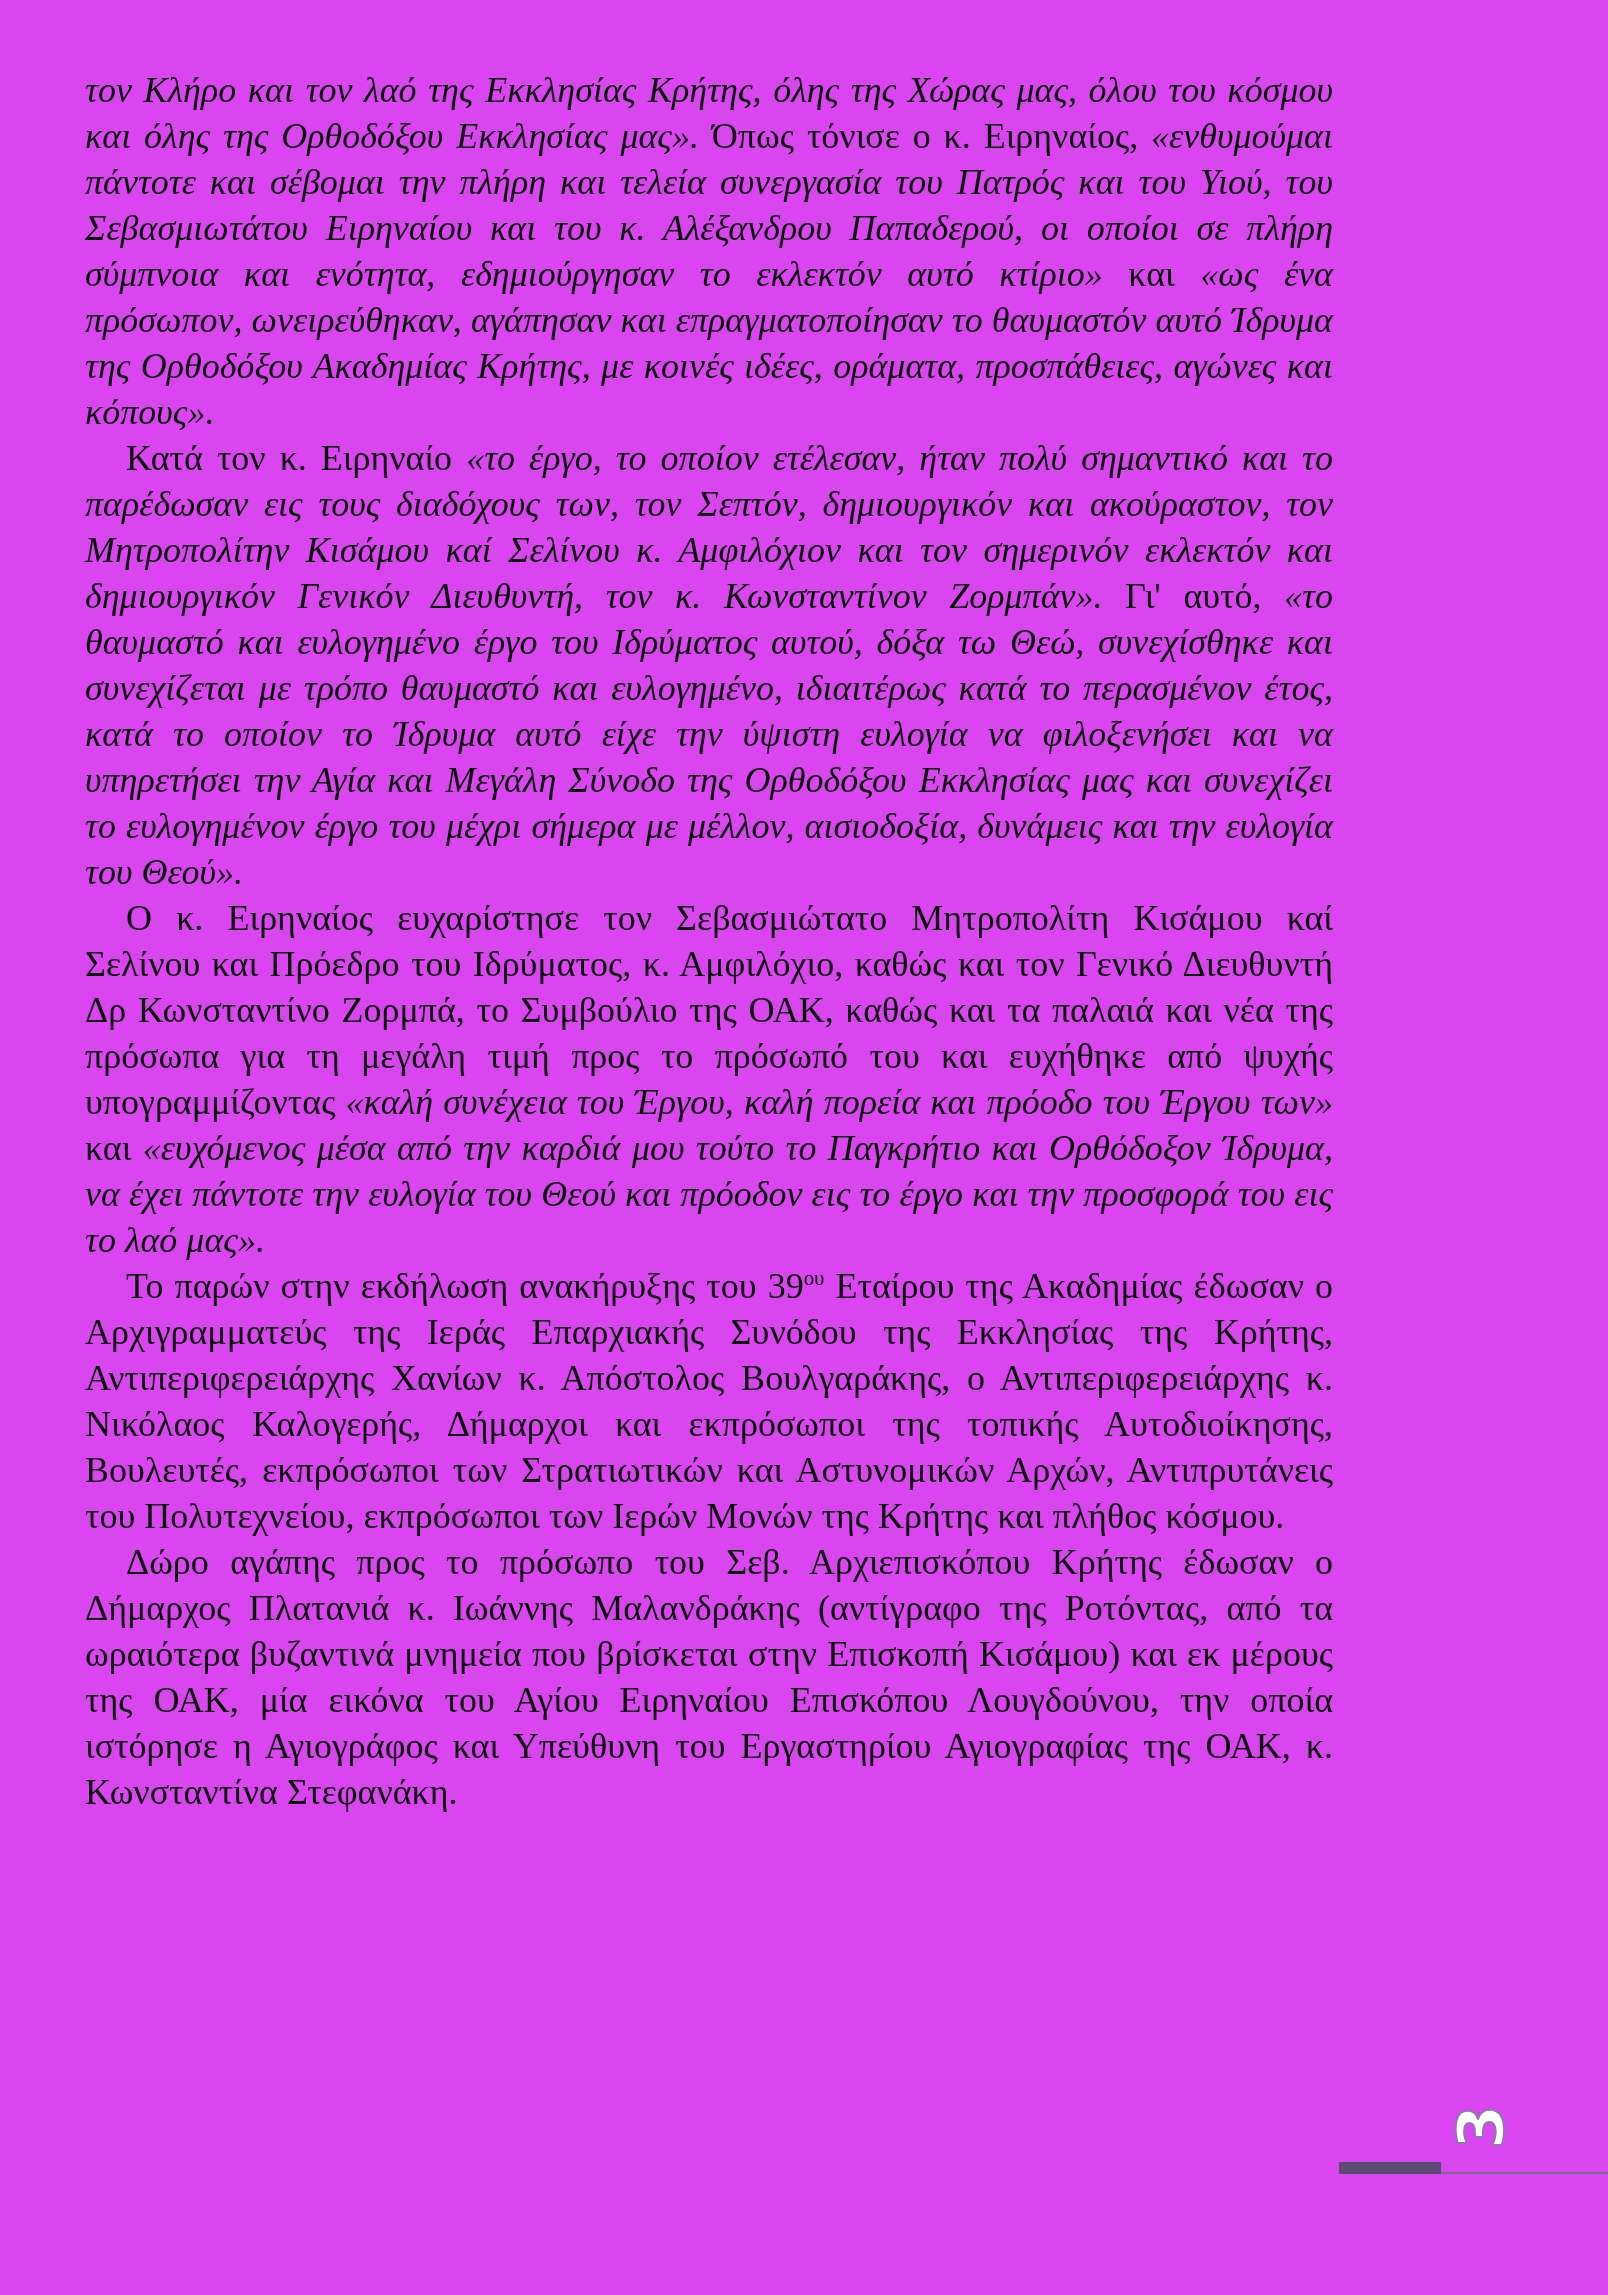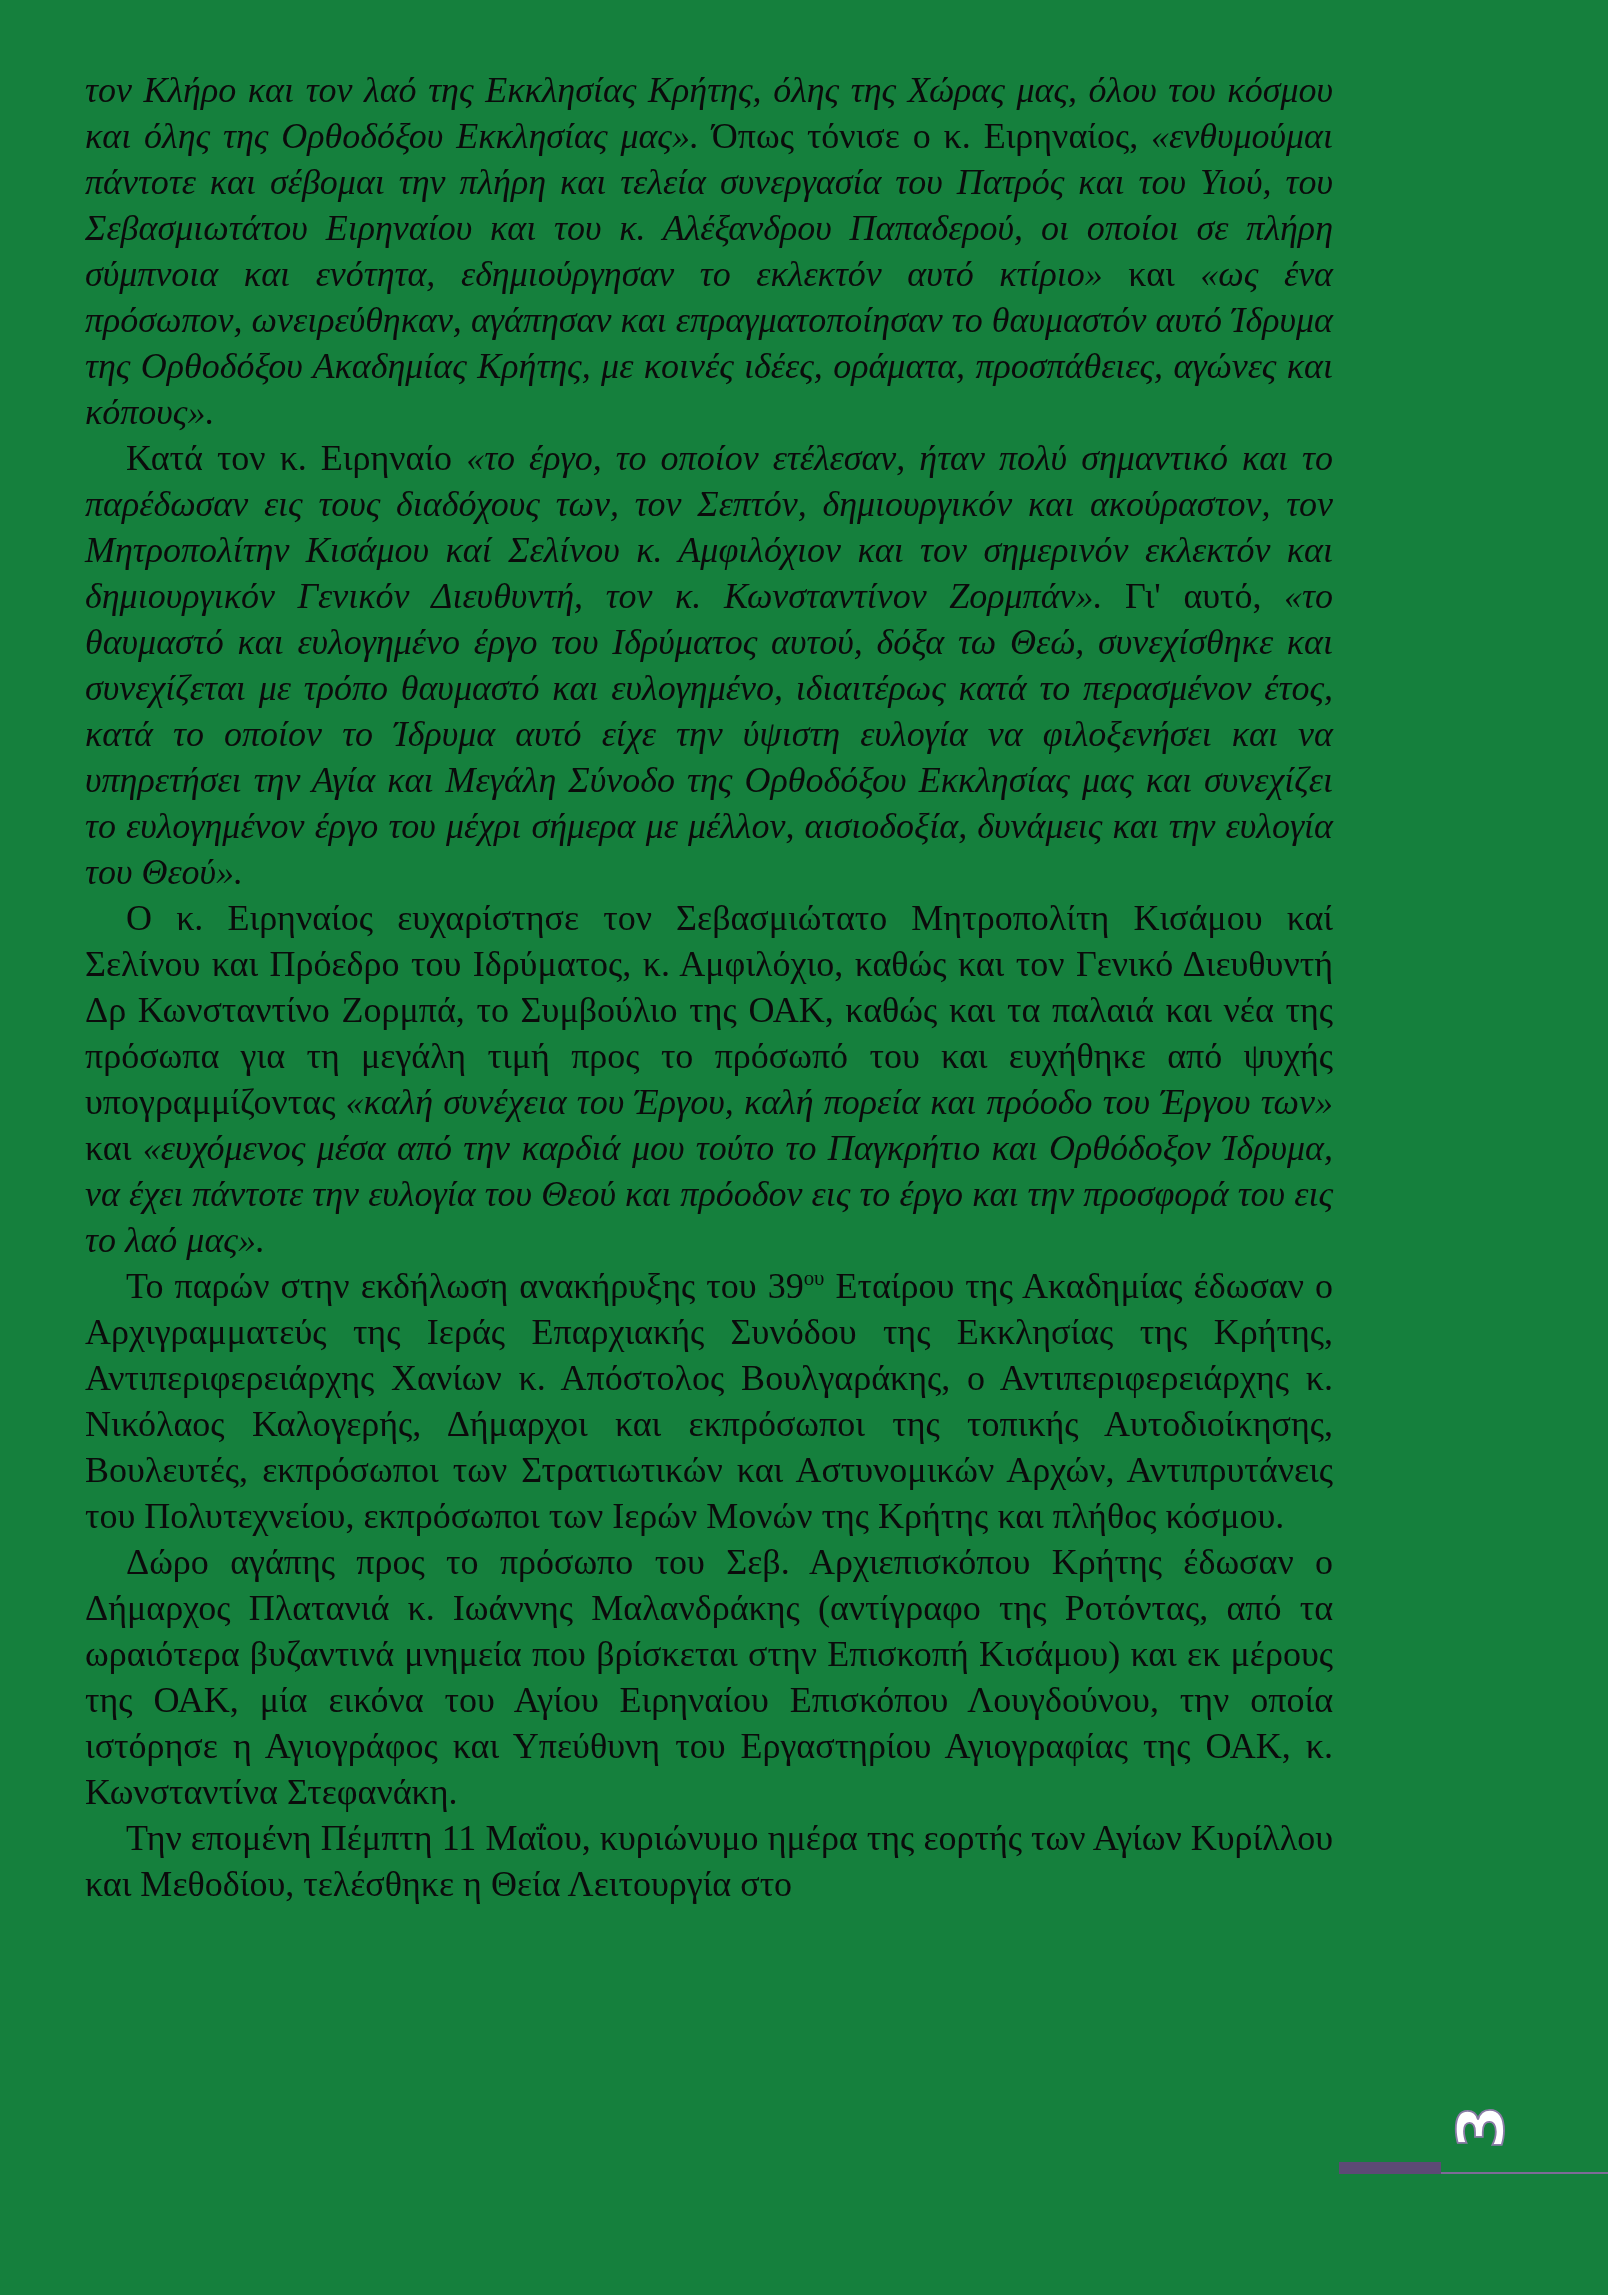--- a/index.html
+++ b/index.html
@@ -1,20 +1,20 @@
 <!DOCTYPE html>
 <html lang="el" style="--accent-bar: #5d4a75; --accent-line: #7e6b97; --page-number-outline: #8a7ba6;font-size:11.6px"><head>
 <meta charset="utf-8">
 <style>
   html, body { margin: 0; padding: 0; background: #e8e8e8; }
   .page {
     position: relative;
     width: 1608px;
     height: 2295px;
-    background: #15803d;
+    background: #d946ef;
     overflow: hidden;
     font-family: "Liberation Serif", serif;
   }
   .text-block {
     position: absolute;
     left: 85px;
     top: 67px;
     width: 1248px;
     font-size: 36px;
     line-height: 46px;
@@ -58,19 +58,18 @@
 </head>
 <body>
 
 <div class="page">
   <div class="text-block">
       <p class="para"><span class="it">τον Κλήρο και τον λαό της Εκκλησίας Κρήτης, όλης της Χώρας μας, όλου του κόσμου και όλης της Ορθοδόξου Εκκλησίας μας».</span><span> Όπως τόνισε ο κ. Ειρηναίος, </span><span class="it">«ενθυμούμαι πάντοτε και σέβομαι την πλήρη και τελεία συνεργασία του Πατρός και του Υιού, του Σεβασμιωτάτου Ειρηναίου και του κ. Αλέξανδρου Παπαδερού, οι οποίοι σε πλήρη σύμπνοια και ενότητα, εδημιούργησαν το εκλεκτόν αυτό κτίριο»</span><span> και </span><span class="it">«ως ένα πρόσωπον, ωνειρεύθηκαν, αγάπησαν και επραγματοποίησαν το θαυμαστόν αυτό Ίδρυμα της Ορθοδόξου Ακαδημίας Κρήτης, με κοινές ιδέες, οράματα, προσπάθειες, αγώνες και κόπους».</span></p>
       <p class="para indent"><span>Κατά τον κ. Ειρηναίο </span><span class="it">«το έργο, το οποίον ετέλεσαν, ήταν πολύ σημαντικό και το παρέδωσαν εις τους διαδόχους των, τον Σεπτόν, δημιουργικόν και ακούραστον, τον Μητροπολίτην Κισάμου καί Σελίνου κ. Αμφιλόχιον και τον σημερινόν εκλεκτόν και δημιουργικόν Γενικόν Διευθυντή, τον κ. Κωνσταντίνον Ζορμπάν».</span><span> Γι' αυτό, </span><span class="it">«το θαυμαστό και ευλογημένο έργο του Ιδρύματος αυτού, δόξα τω Θεώ, συνεχίσθηκε και συνεχίζεται με τρόπο θαυμαστό και ευλογημένο, ιδιαιτέρως κατά το περασμένον έτος, κατά το οποίον το Ίδρυμα αυτό είχε την ύψιστη ευλογία να φιλοξενήσει και να υπηρετήσει την Αγία και Μεγάλη Σύνοδο της Ορθοδόξου Εκκλησίας μας και συνεχίζει το ευλογημένον έργο του μέχρι σήμερα με μέλλον, αισιοδοξία, δυνάμεις και την ευλογία του Θεού».</span></p>
       <p class="para indent"><span>Ο κ. Ειρηναίος ευχαρίστησε τον Σεβασμιώτατο Μητροπολίτη Κισάμου καί Σελίνου και Πρόεδρο του Ιδρύματος, κ. Αμφιλόχιο, καθώς και τον Γενικό Διευθυντή Δρ Κωνσταντίνο Ζορμπά, το Συμβούλιο της ΟΑΚ, καθώς και τα παλαιά και νέα της πρόσωπα για τη μεγάλη τιμή προς το πρόσωπό του και ευχήθηκε από ψυχής υπογραμμίζοντας </span><span class="it">«καλή συνέχεια του Έργου, καλή πορεία και πρόοδο του Έργου των»</span><span> και </span><span class="it">«ευχόμενος μέσα από την καρδιά μου τούτο το Παγκρήτιο και Ορθόδοξον Ίδρυμα, να έχει πάντοτε την ευλογία του Θεού και πρόοδον εις το έργο και την προσφορά του εις το λαό μας».</span></p>
       <p class="para indent"><span>Το παρών στην εκδήλωση ανακήρυξης του 39</span><sup>ου</sup><span> Εταίρου της Ακαδημίας έδωσαν ο Αρχιγραμματεύς της Ιεράς Επαρχιακής Συνόδου της Εκκλησίας της Κρήτης, Αντιπεριφερειάρχης Χανίων κ. Απόστολος Βουλγαράκης, ο Αντιπεριφερειάρχης κ. Νικόλαος Καλογερής, Δήμαρχοι και εκπρόσωποι της τοπικής Αυτοδιοίκησης, Βουλευτές, εκπρόσωποι των Στρατιωτικών και Αστυνομικών Αρχών, Αντιπρυτάνεις του Πολυτεχνείου, εκπρόσωποι των Ιερών Μονών της Κρήτης και πλήθος κόσμου.</span></p>
       <p class="para indent"><span>Δώρο αγάπης προς το πρόσωπο του Σεβ. Αρχιεπισκόπου Κρήτης έδωσαν ο Δήμαρχος Πλατανιά κ. Ιωάννης Μαλανδράκης (αντίγραφο της Ροτόντας, από τα ωραιότερα βυζαντινά μνημεία που βρίσκεται στην Επισκοπή Κισάμου) και εκ μέρους της ΟΑΚ, μία εικόνα του Αγίου Ειρηναίου Επισκόπου Λουγδούνου, την οποία ιστόρησε η Αγιογράφος και Υπεύθυνη του Εργαστηρίου Αγιογραφίας της ΟΑΚ, κ. Κωνσταντίνα Στεφανάκη.</span></p>
-      <p class="para indent"><span>Την επομένη Πέμπτη 11 Μαΐου, κυριώνυμο ημέρα της εορτής των Αγίων Κυρίλλου και Μεθοδίου, τελέσθηκε η Θεία Λειτουργία στο</span></p>
     </div>
   <div class="footer-bar-thick"></div>
   <div class="footer-bar-thin"></div>
   <div class="pagenum">3</div>
 </div>
 
 
 </body></html>

